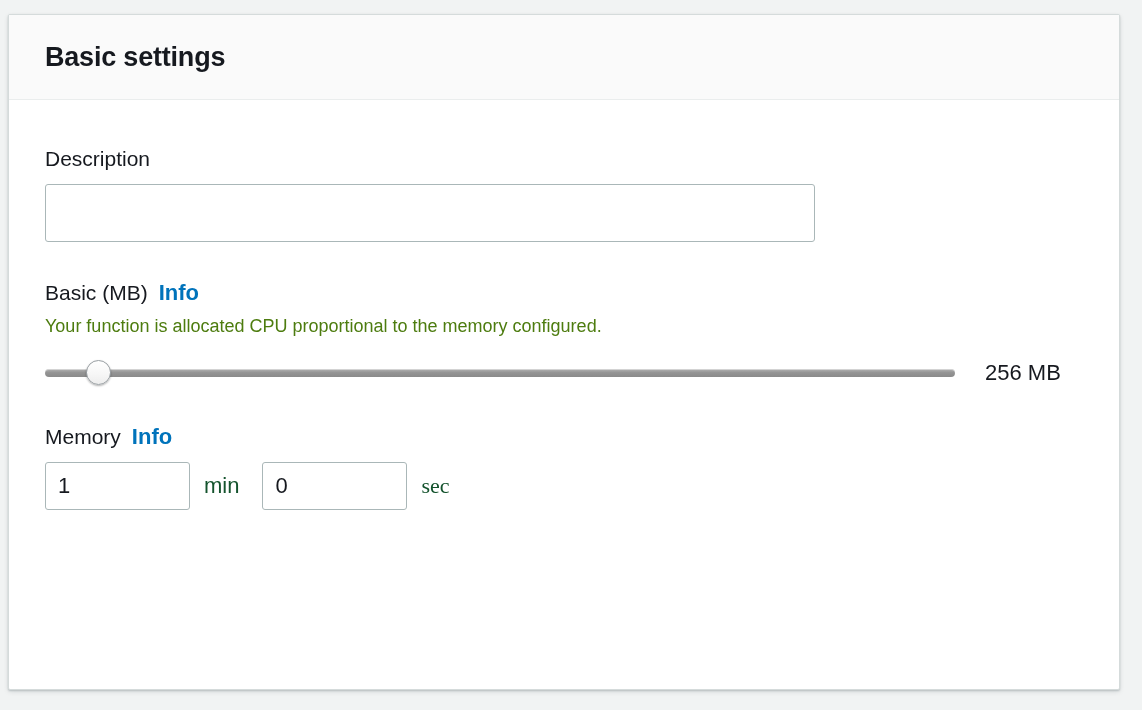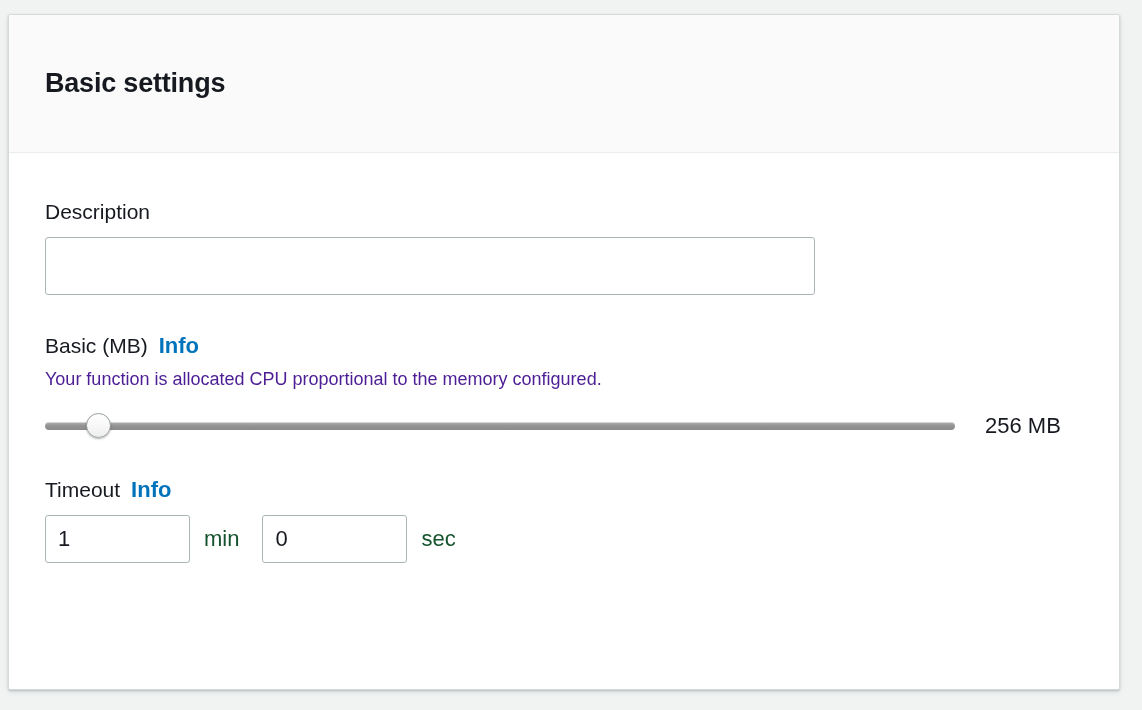--- a/index.html
+++ b/index.html
@@ -23,21 +23,21 @@
     width: 1112px;
     height: 676px;
     background: #ffffff;
     border: 1px solid #d5dbdb;
     border-radius: 2px;
     box-sizing: border-box;
     box-shadow: 0 1px 2px rgba(0,28,36,0.18), 0 2px 5px rgba(0,28,36,0.10);
   }
 
   .card-header {
-    height: 138px;
+    height: 85px;
     background: #fafafa;
     border-bottom: 1px solid #eaeded;
     box-sizing: border-box;
     display: flex;
     align-items: center;
     padding: 0 36px;
   }
 
   .card-title {
     font-size: 27px;
@@ -70,21 +70,21 @@
   .info-link {
     font-size: 22px;
     font-weight: bold;
     color: #0073bb;
     text-decoration: none;
     cursor: pointer;
   }
 
   .field-description {
     font-size: 18px;
-    color: #4c1d95;
+    color: #4d7c0f;
     margin-top: 9px;
     line-height: 1.25;
   }
 
   .text-input {
     display: block;
     box-sizing: border-box;
     margin-top: 13px;
     height: 58px;
     width: 770px;
@@ -172,21 +172,21 @@
     color: #16191f;
     padding: 0 12px;
     outline: none;
   }
 
   .unit-label {
     font-size: 22px;
     color: #14532d;
     margin: 0 23px 0 14px;
   }
-  .unit-label.last { margin-right: 0; }
+  .unit-label.last { margin-right: 0; font-family: Liberation Serif, serif; }
 </style>
 </head>
 <body>
 
 <div class="card">
 
   <div class="card-header">
     <div class="card-title">Basic settings</div>
   </div>
 
@@ -210,21 +210,21 @@
         <div class="slider">
           <div class="slider-track"></div>
           <div class="slider-thumb" style="left: 5.8%;"></div>
         </div>
         <div class="slider-value">256 MB</div>
       </div>
     </div>
 
     <div class="field timeout-block">
       <div class="field-label-row">
-        <label class="field-label">Timeout</label>
+        <label class="field-label">Memory</label>
         <a class="info-link">Info</a>
       </div>
       <div class="timeout-row">
         <input class="num-input" type="text" value="1" style="">
         <span class="unit-label">min</span>
         <input class="num-input" type="text" value="0" style="">
         <span class="unit-label last">sec</span>
       </div>
     </div>
 

